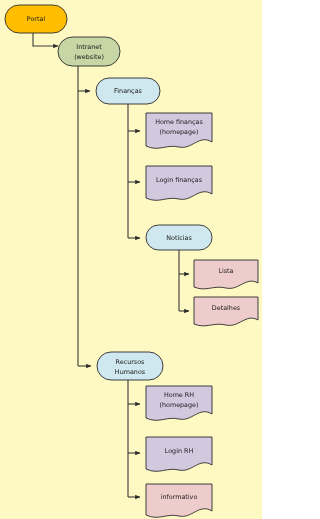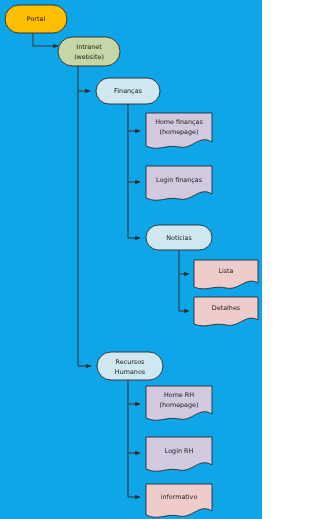--- a/index.html
+++ b/index.html
@@ -10,21 +10,21 @@
   body {
     width: 262px;
     height: 519px;
     font-family: "DejaVu Sans", "Liberation Sans", sans-serif;
     overflow: hidden;
   }
   #sitemap-canvas {
     position: relative;
     width: 262px;
     height: 519px;
-    background: #0ea5e9;
+    background: #fef9c3;
   }
   svg.diagram {
     position: absolute;
     left: 0;
     top: 0;
     width: 262px;
     height: 519px;
   }
   .node-label {
     font-family: "DejaVu Sans", "Liberation Sans", sans-serif;

